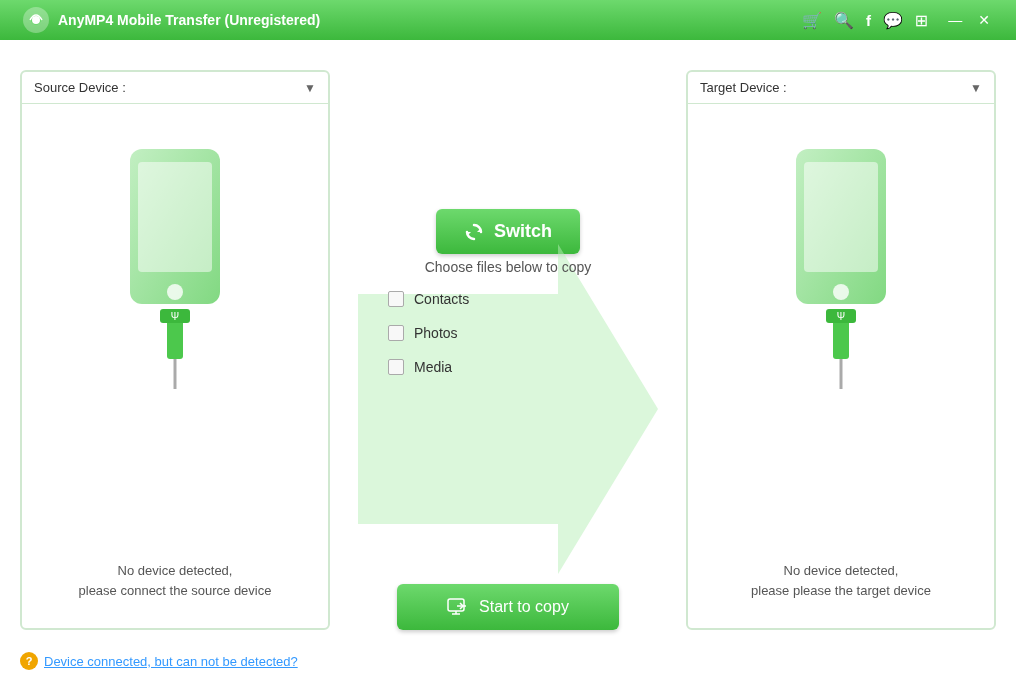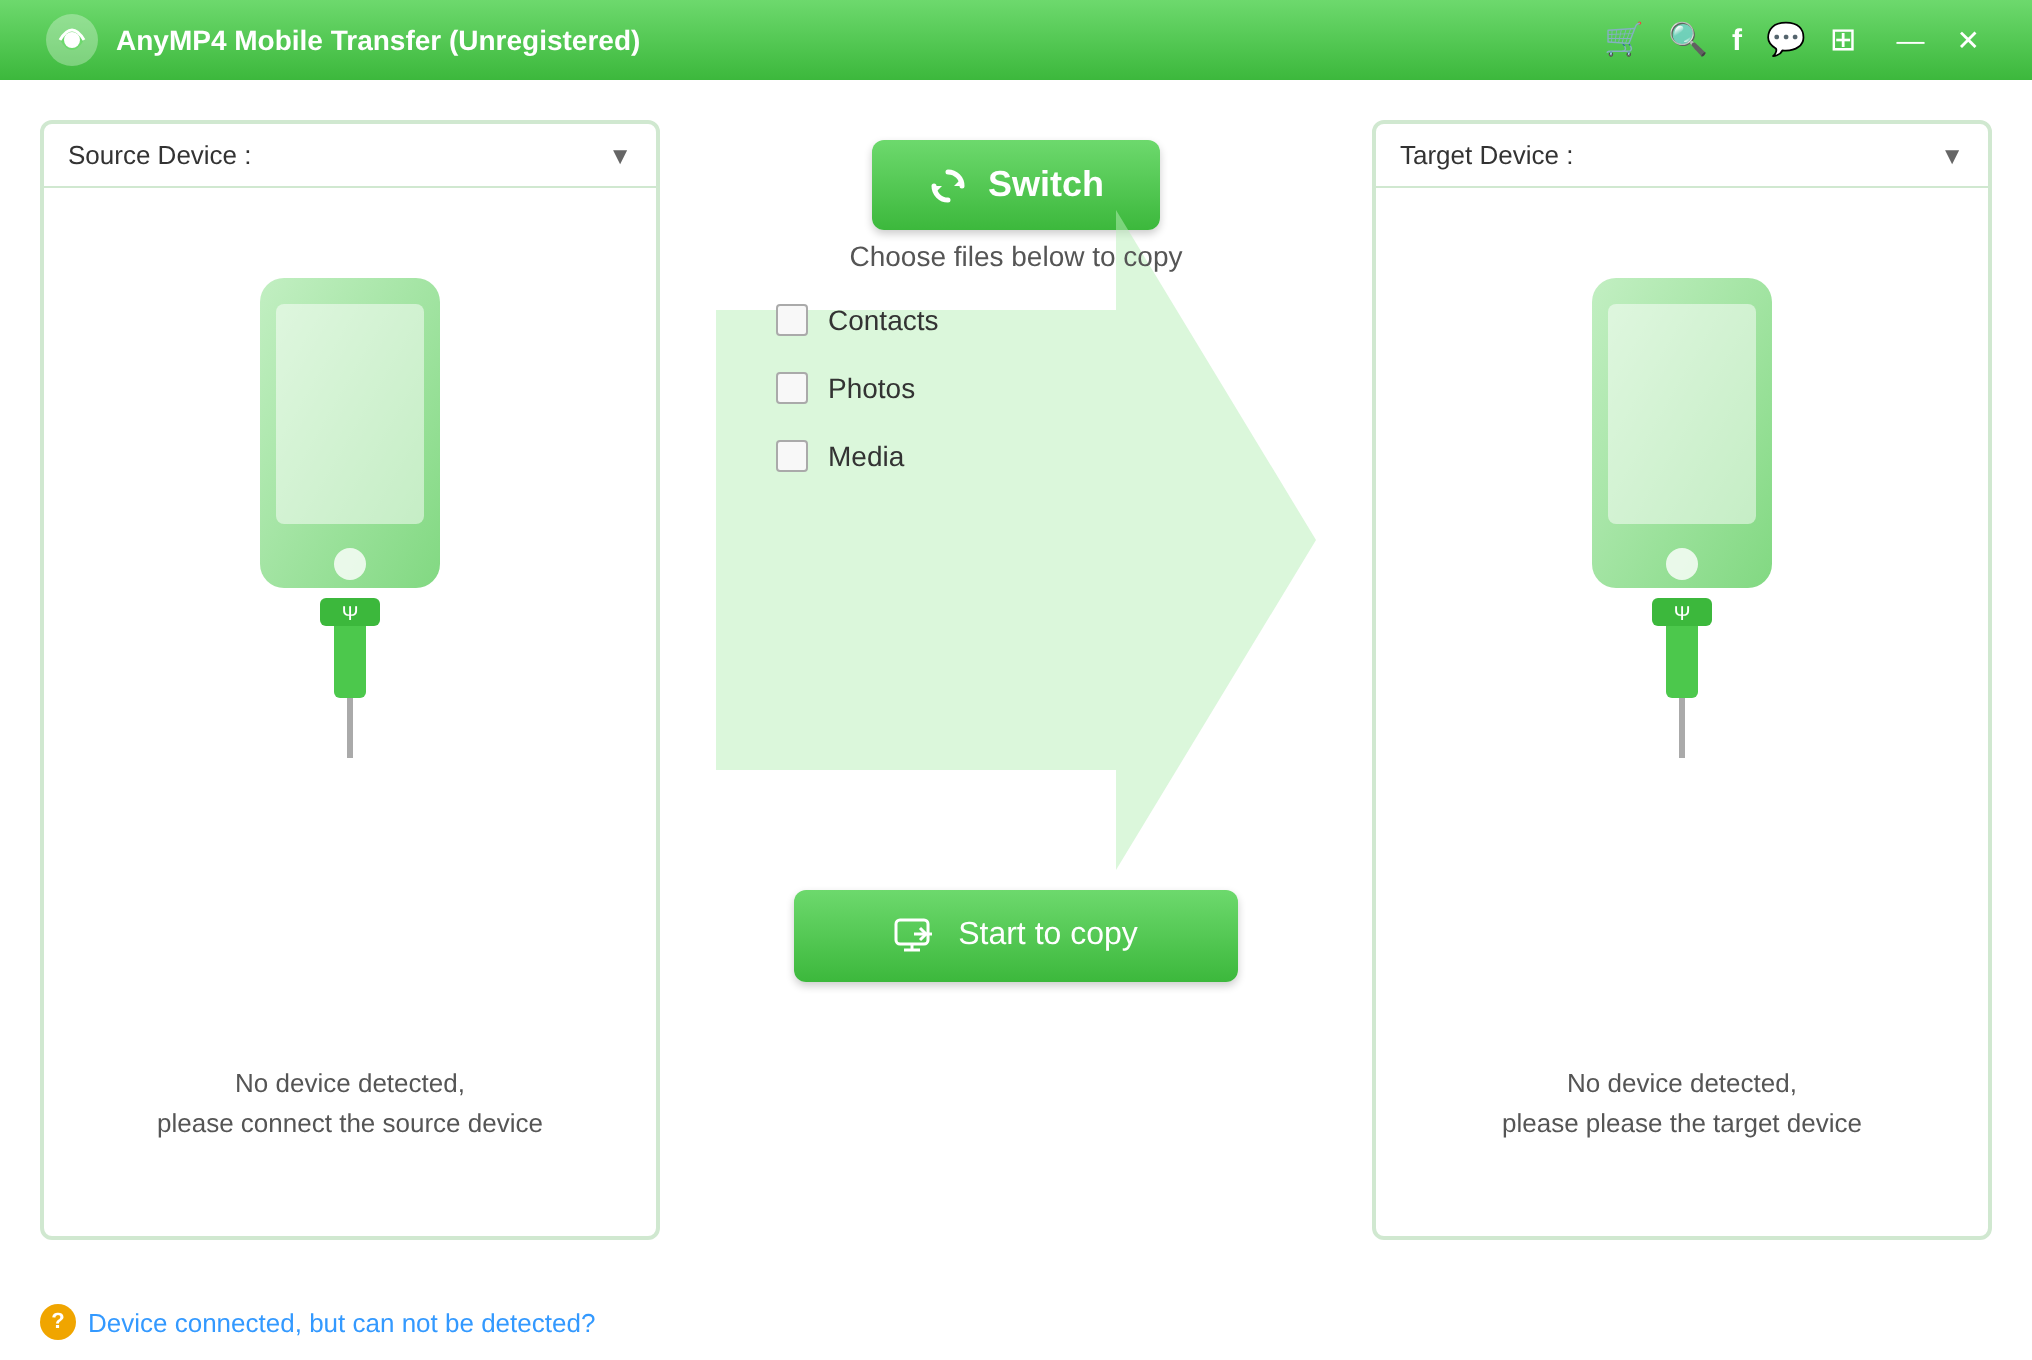--- a/index.html
+++ b/index.html
@@ -60,21 +60,21 @@
       height: 640px;
       padding: 20px;
       position: relative;
     }
 
     
     .panels {
       display: flex;
       height: 570px;
       gap: 0;
-      align-items: flex-start;
+      align-items: flex-end;
       justify-content: space-between;
     }
 
     
     .device-panel {
       width: 310px;
       height: 560px;
       border: 2px solid #d0e8d0;
       border-radius: 6px;
       background: white;
@@ -115,21 +115,21 @@
     }
 
     .usb-svg {
       width: 40px;
       height: 80px;
       margin-top: -5px;
     }
 
     .device-status {
       position: absolute;
-      bottom: 47px;
+      bottom: 28px;
       text-align: center;
       color: #555;
       font-size: 13px;
       line-height: 1.5;
     }
 
     
     .center-panel {
       width: 330px;
       display: flex;
@@ -236,20 +236,21 @@
       color: white;
       font-size: 11px;
       font-weight: bold;
       display: flex;
       align-items: center;
       justify-content: center;
     }
     .bottom-link a {
       color: #3399ff;
       font-size: 13px;
+      text-decoration: underline;
       cursor: pointer;
     }
   </style>
 </head>
 <body>
 
 <div class="title-bar">
 
   <svg class="title-bar-logo" viewBox="0 0 28 28">
     <circle cx="14" cy="14" r="13" fill="white" opacity="0.3"></circle>

